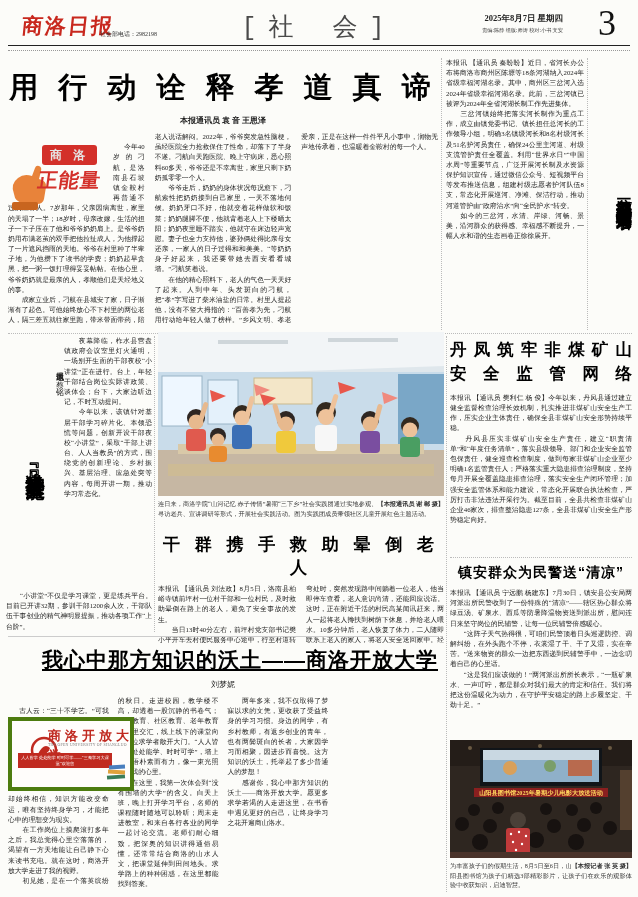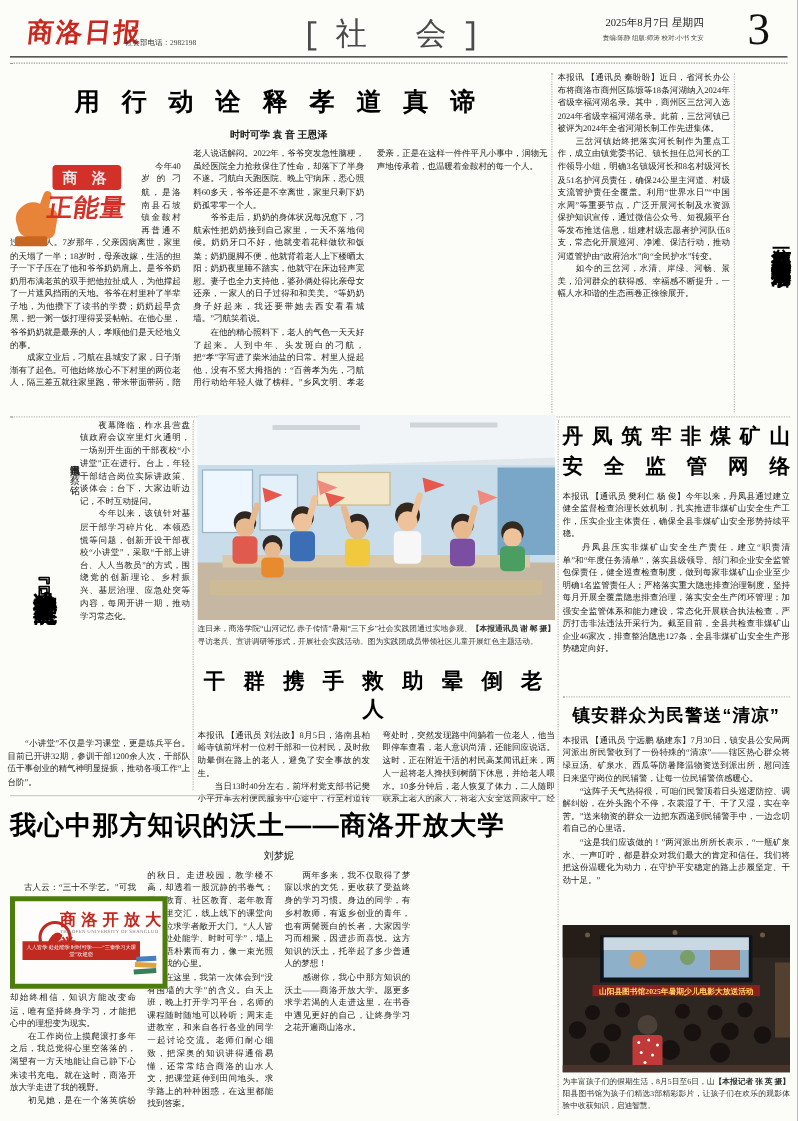--- a/index.html
+++ b/index.html
@@ -6,35 +6,35 @@
   .page{position:relative;width:638px;height:897px;background:#fcfcf9;margin:0 auto;
         font-family:"Liberation Serif","DejaVu Serif",serif;color:#1a1a1a;overflow:hidden;}
   
   .masthead{position:absolute;left:0;top:0;width:638px;height:46px;}
   .paper-logo{position:absolute;left:22px;top:12px;font-size:21px;font-weight:900;color:#c8281e;
               transform:skewX(-6deg);letter-spacing:2px;font-family:"Liberation Serif",serif;}
   .dept-phone{position:absolute;left:100px;top:30px;font-size:6px;color:#333;}
   .section-title{position:absolute;left:0;right:0;top:10px;text-align:center;font-size:25px;
                  color:#4a4a4a;letter-spacing:12px;font-family:Liberation Mono, monospace;}
   .date-block{position:absolute;right:75px;top:13px;text-align:right;}
-  .issue-date{font-size:8.5px;font-weight:normal;color:#222;}
+  .issue-date{font-size:8.5px;font-weight:bold;color:#222;}
   .staff-line{font-size:5.2px;color:#444;margin-top:2px;}
   .page-number{position:absolute;right:22px;top:2px;font-size:36px;color:#111;
                font-family:"Liberation Serif",serif;}
   .rule-solid{position:absolute;left:8px;right:8px;top:45px;border-top:1.6px solid #222;}
   .rule-dotted{position:absolute;left:8px;right:8px;top:50px;border-top:1px dotted #999;}
   
   .body-text{font-size:6.8px;line-height:1.5;text-align:justify;white-space:pre-wrap;
              overflow:hidden;color:#222;}
   .h-big{font-family:"Liberation Sans","DejaVu Sans",sans-serif;font-weight:700;color:#000;}
   .vdiv{position:absolute;border-left:1px dotted #bbb;}
   .hdiv{position:absolute;border-top:1px dotted #bbb;}
   
   .lead{position:absolute;left:8px;top:56px;width:430px;height:274px;}
-  .lead-headline{text-align:center;font-size:20px;letter-spacing:6px;margin-top:12px;}
+  .lead-headline{text-align:center;font-size:29px;letter-spacing:6px;margin-top:12px;}
   .lead-byline{text-align:center;font-size:8px;font-weight:bold;margin:7px 0 6px;}
   .lead-body{height:196px;column-count:3;column-gap:10px;column-fill:auto;}
   .badge{float:left;width:100px;height:50px;margin:1px 5px 3px 0;position:relative;}
   .badge-box{position:absolute;left:34px;top:2px;background:#d3302a;color:#e5e5e5;border-radius:3px;
              font-size:12px;font-weight:900;padding:1px 8px;letter-spacing:4px;
              font-family:"Liberation Sans",sans-serif;}
   .badge-sub{position:absolute;left:30px;top:22px;font-size:20px;font-weight:900;color:#d3302a;
              transform:skewX(-8deg);font-family:"Liberation Sans",sans-serif;letter-spacing:1px;}
   
   .river-body{position:absolute;left:446px;top:58px;width:138px;height:272px;}
@@ -61,21 +61,21 @@
   .mine-h{font-size:16.5px;text-align:justify;text-align-last:justify;line-height:1.45;}
   .mine-body{margin-top:7px;height:156px;}
   .police{position:absolute;left:450px;top:564px;width:182px;height:172px;}
   .police-h{font-size:14px;text-align:center;letter-spacing:1px;}
   .police-body{margin-top:6px;height:142px;}
   .cinema-photo{position:absolute;left:450px;top:740px;width:182px;height:118px;}
   .cinema-caption{position:absolute;left:450px;top:861px;width:182px;font-size:6.2px;
                   line-height:1.55;text-align:justify;color:#333;}
   
   .essay{position:absolute;left:8px;top:636px;width:430px;height:256px;border-top:1px solid #ccc;}
-  .essay-headline{text-align:left;font-size:21px;letter-spacing:1px;margin-top:9px;}
+  .essay-headline{text-align:right;font-size:21px;letter-spacing:1px;margin-top:9px;text-decoration:underline;}
   .essay-author{text-align:center;font-size:8px;margin:5px 0 6px;}
   .essay-body{height:198px;column-count:4;column-gap:9px;column-fill:auto;}
   .uni-logo{float:left;width:126px;height:74px;margin:1px 5px 3px 0;border:4px solid #4d7c0f;
             background:#fffdfb;position:relative;box-sizing:border-box;padding:4px;}
   .uni-name{position:absolute;left:36px;top:5px;font-size:13px;font-weight:900;color:#c02a20;
             letter-spacing:1px;font-family:"Liberation Serif",serif;}
   .uni-en{position:absolute;left:36px;top:22px;font-size:3.8px;color:#777;letter-spacing:.3px;}
   .uni-banner{position:absolute;left:6px;top:32px;width:92px;background:#c02a20;color:#fff;
               font-size:4.2px;text-align:center;padding:2px 1px;line-height:1.3;}
   .books{position:absolute;right:3px;bottom:6px;}
@@ -93,21 +93,21 @@
       <div class="issue-date">2025年8月7日  星期四</div>
       <div class="staff-line">责编:陈静  组版:师涛  校对:小书 文安</div>
     </div>
     <div class="page-number">3</div>
   </div>
   <div class="rule-solid"></div>
   <div class="rule-dotted"></div>
 
   <div class="lead">
     <div class="lead-headline h-big">用 行 动 诠 释 孝 道 真 谛</div>
-    <div class="lead-byline">时时可学  袁 音  王恩泽</div>
+    <div class="lead-byline">本报通讯员  袁 音  王恩泽</div>
     <div class="lead-body body-text">
       <span class="badge">
         <svg width="100" height="50">
           <path d="M6,30 q-4,-10 4,-16 q6,-5 14,-2 l3,-8 q1,-3 4,-2 q3,1 2,5 l-2,8 q8,2 7,8 l-2,12 q-1,5 -7,5 l-14,-1 q-8,-1 -9,-9z" fill="#e8833a"></path>
           <rect x="4" y="38" width="26" height="8" rx="2" fill="#c8651f"></rect>
         </svg>
         <span class="badge-box">商 洛</span>
         <span class="badge-sub">正能量</span>
       </span><span>今年40岁的刁航，是洛南县石坡镇金鞍村再普通不过的庄稼人。7岁那年，父亲因病离世，家里的天塌了一半；18岁时，母亲改嫁，生活的担子一下子压在了他和爷爷奶奶肩上。是爷爷奶奶用布满老茧的双手把他拉扯成人，为他撑起了一片遮风挡雨的天地。爷爷在村里种了半辈子地，为他攒下了读书的学费；奶奶起早贪黑，把一粥一饭打理得妥妥帖帖。在他心里，爷爷奶奶就是最亲的人，孝顺他们是天经地义的事。
 　　成家立业后，刁航在县城安了家，日子渐渐有了起色。可他始终放心不下村里的两位老人，隔三差五就往家里跑，带米带面带药，陪老人说话解闷。2022年，爷爷突发急性脑梗，虽经医院全力抢救保住了性命，却落下了半身不遂。刁航白天跑医院、晚上守病床，悉心照料60多天，爷爷还是不幸离世，家里只剩下奶奶孤零零一个人。

